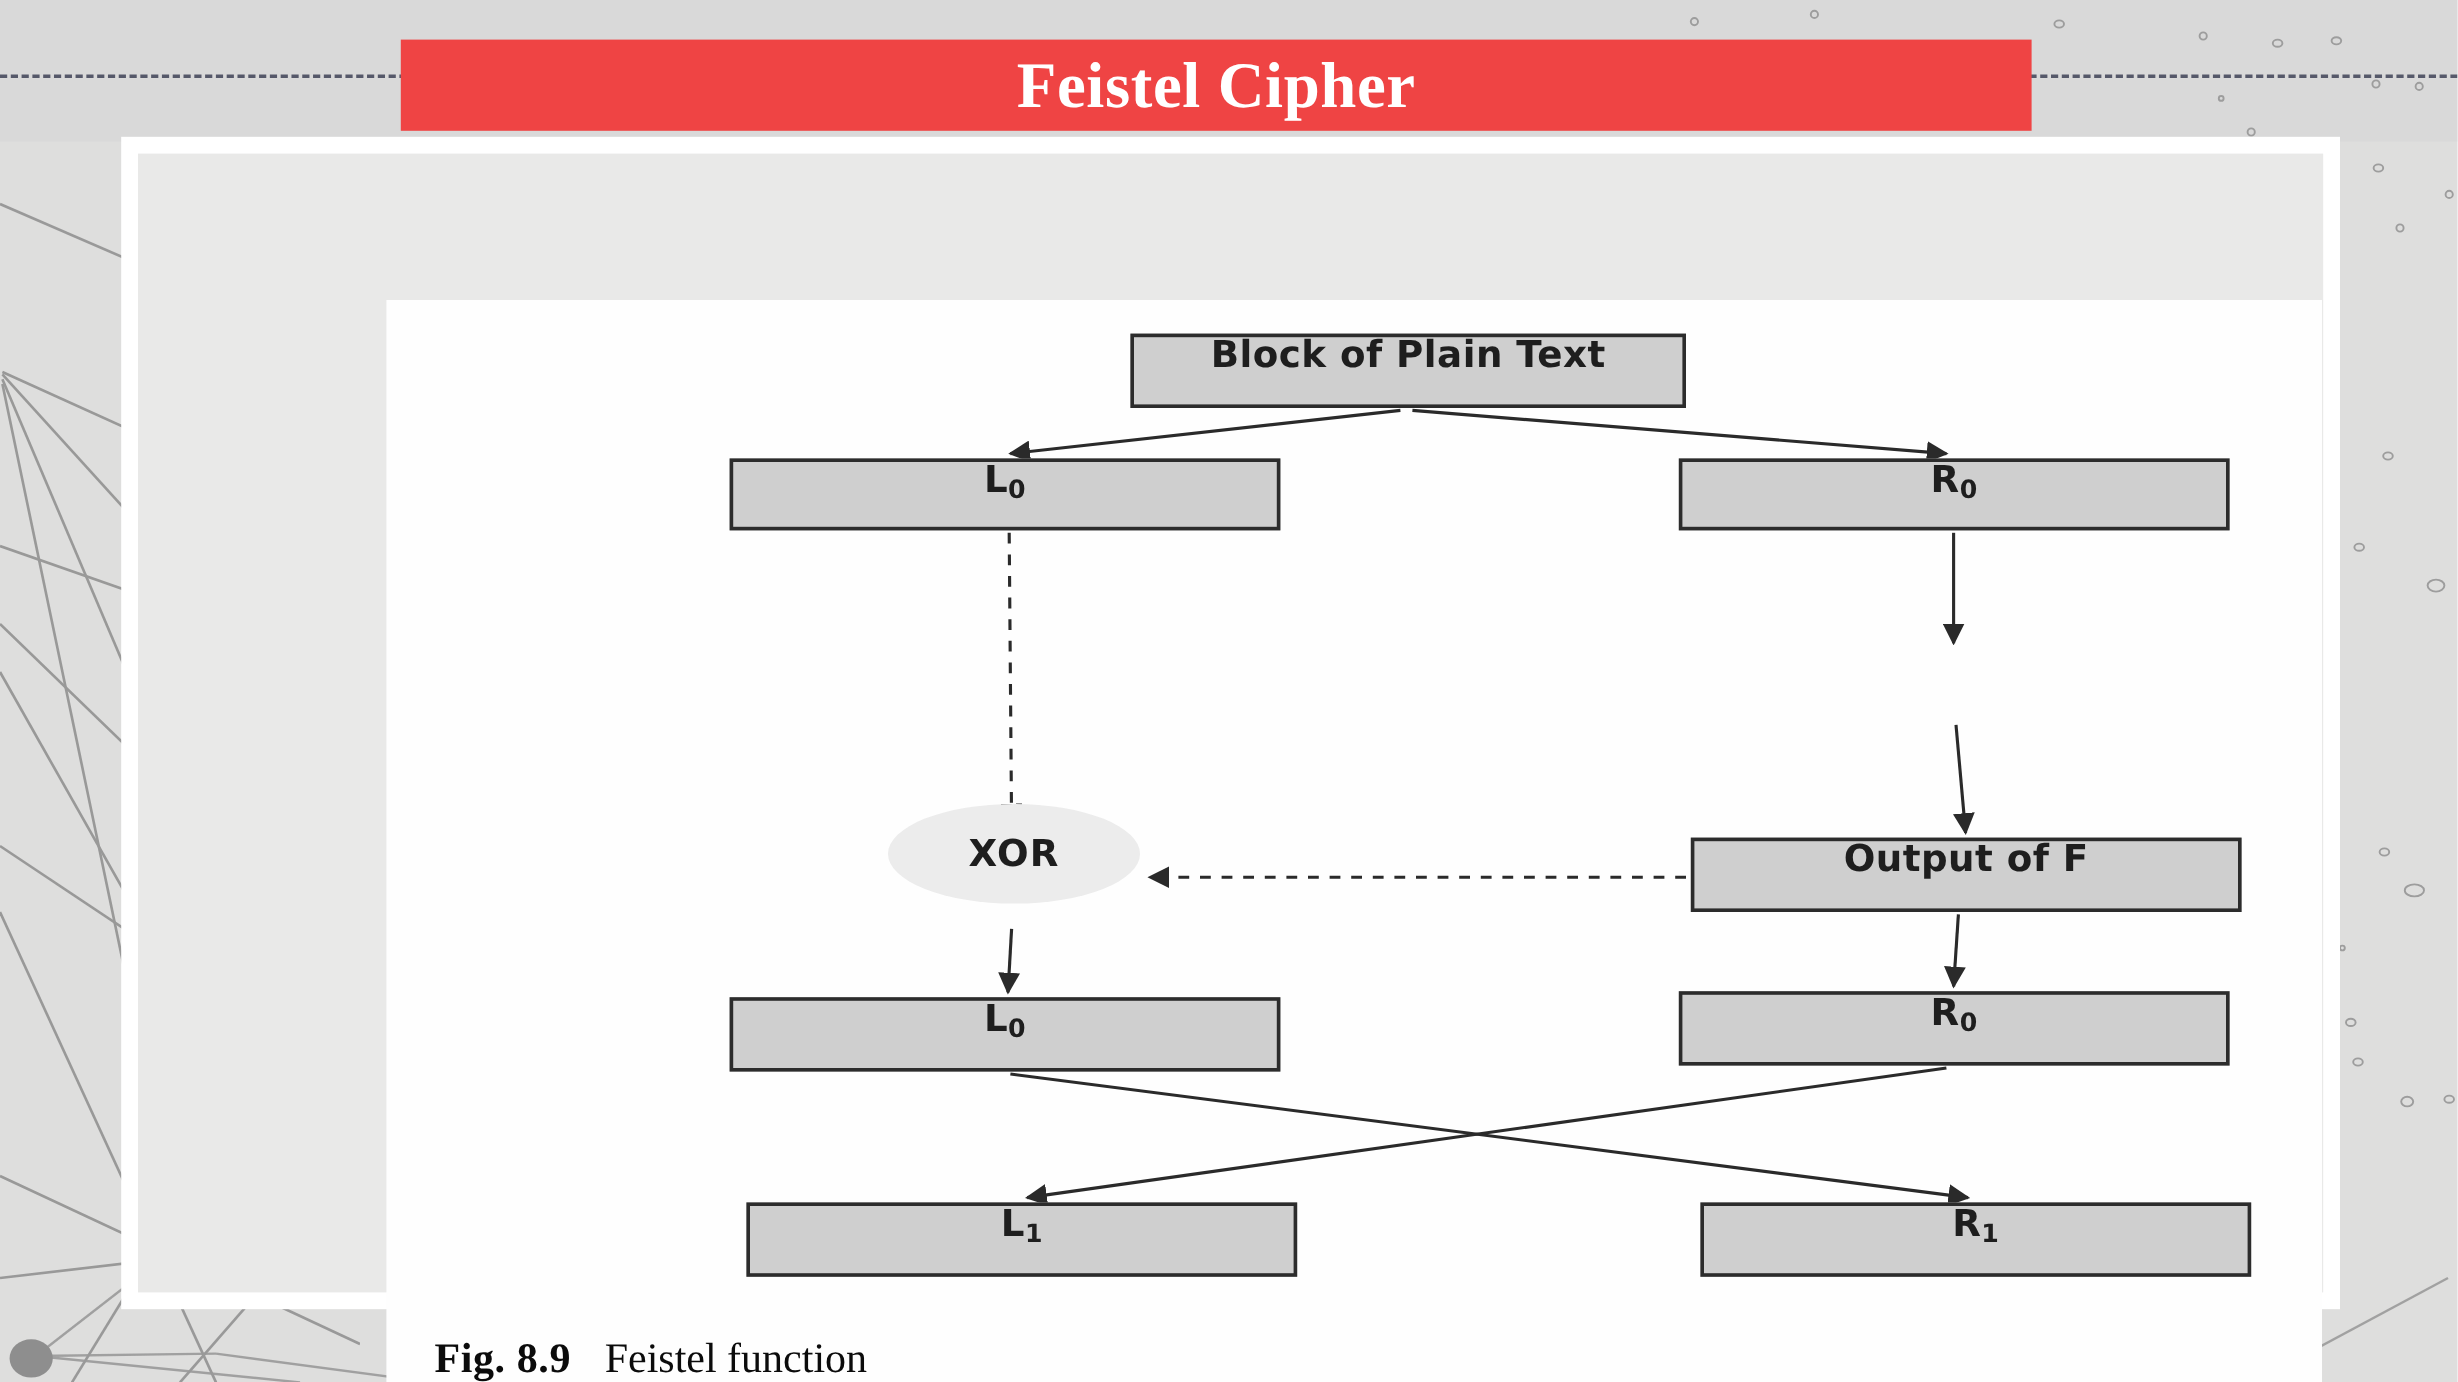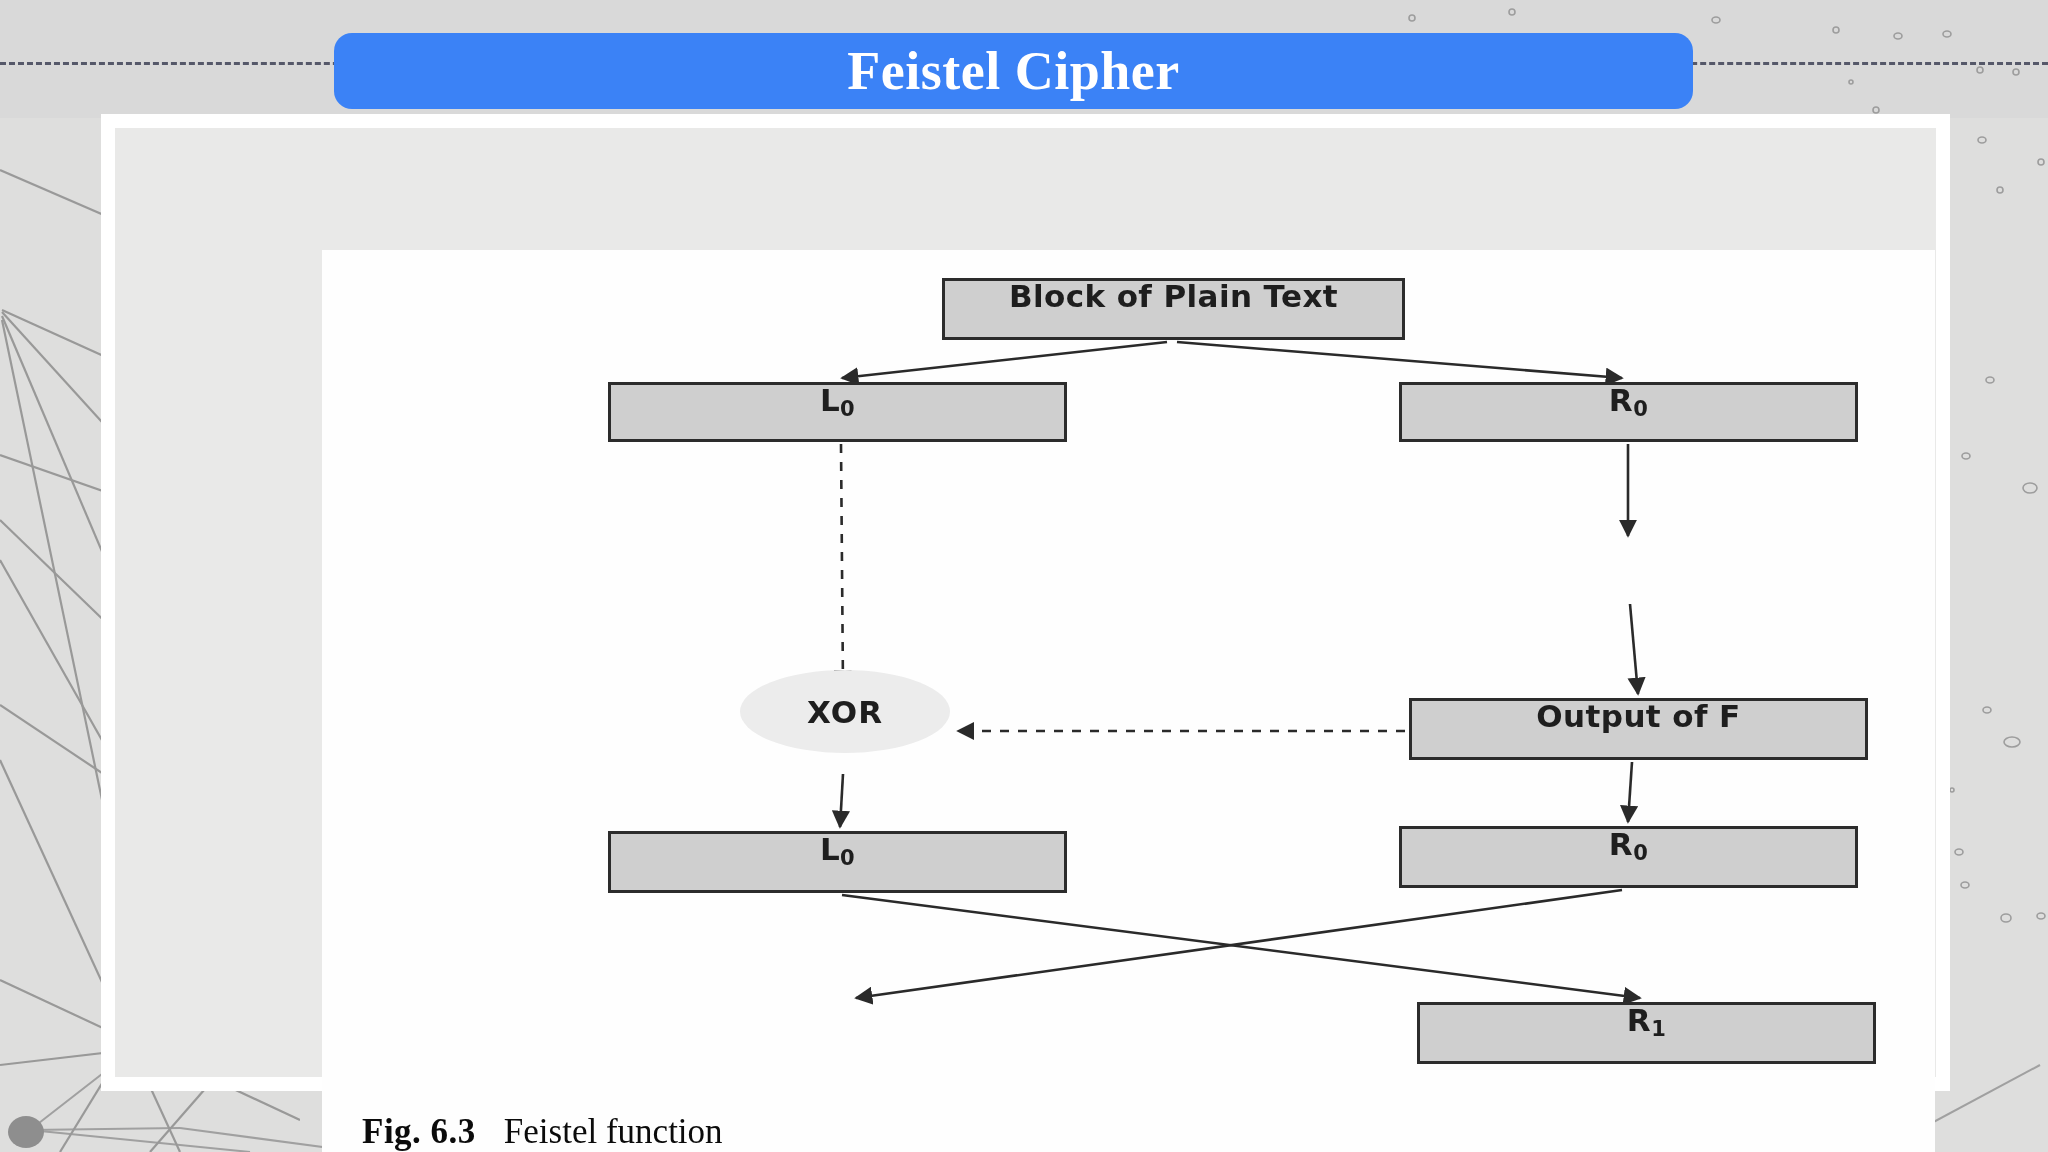--- a/index.html
+++ b/index.html
@@ -43,26 +43,25 @@
     opacity: .85;
   }
 
   
   #title-banner {
     position: absolute;
     left: 334px;
     top: 33px;
     width: 1359px;
     height: 76px;
-    background: #3b82f6;
+    background: #ef4444;
     display: flex;
     align-items: center;
     justify-content: center;
     z-index: 6;
-    border-radius: 18px;
   }
   #title-text {
     font-family: "Liberation Serif", serif;
     font-weight: bold;
     font-size: 54px;
     color: #ffffff;
     letter-spacing: .5px;
     line-height: 1;
     white-space: nowrap;
   }
@@ -352,27 +351,30 @@
         </div>
 
         <div class="node-box" id="box-l0-b">
           <span class="lbl"><span>L</span><sub>0</sub></span>
         </div>
 
         <div class="node-box" id="box-r0-b">
           <span class="lbl"><span>R</span><sub>0</sub></span>
         </div>
 
+        <div class="node-box" id="box-l1">
+          <span class="lbl"><span>L</span><sub>1</sub></span>
+        </div>
 
         <div class="node-box" id="box-r1">
           <span class="lbl"><span>R</span><sub>1</sub></span>
         </div>
 
       </div>
 
       <div id="figure-caption">
-        <span class="cap-num">Fig. 6.3</span><span class="cap-text">Feistel function</span>
+        <span class="cap-num">Fig. 8.9</span><span class="cap-text">Feistel function</span>
       </div>
 
     </div>
   </div>
 
 </div>
 
 </body></html>

